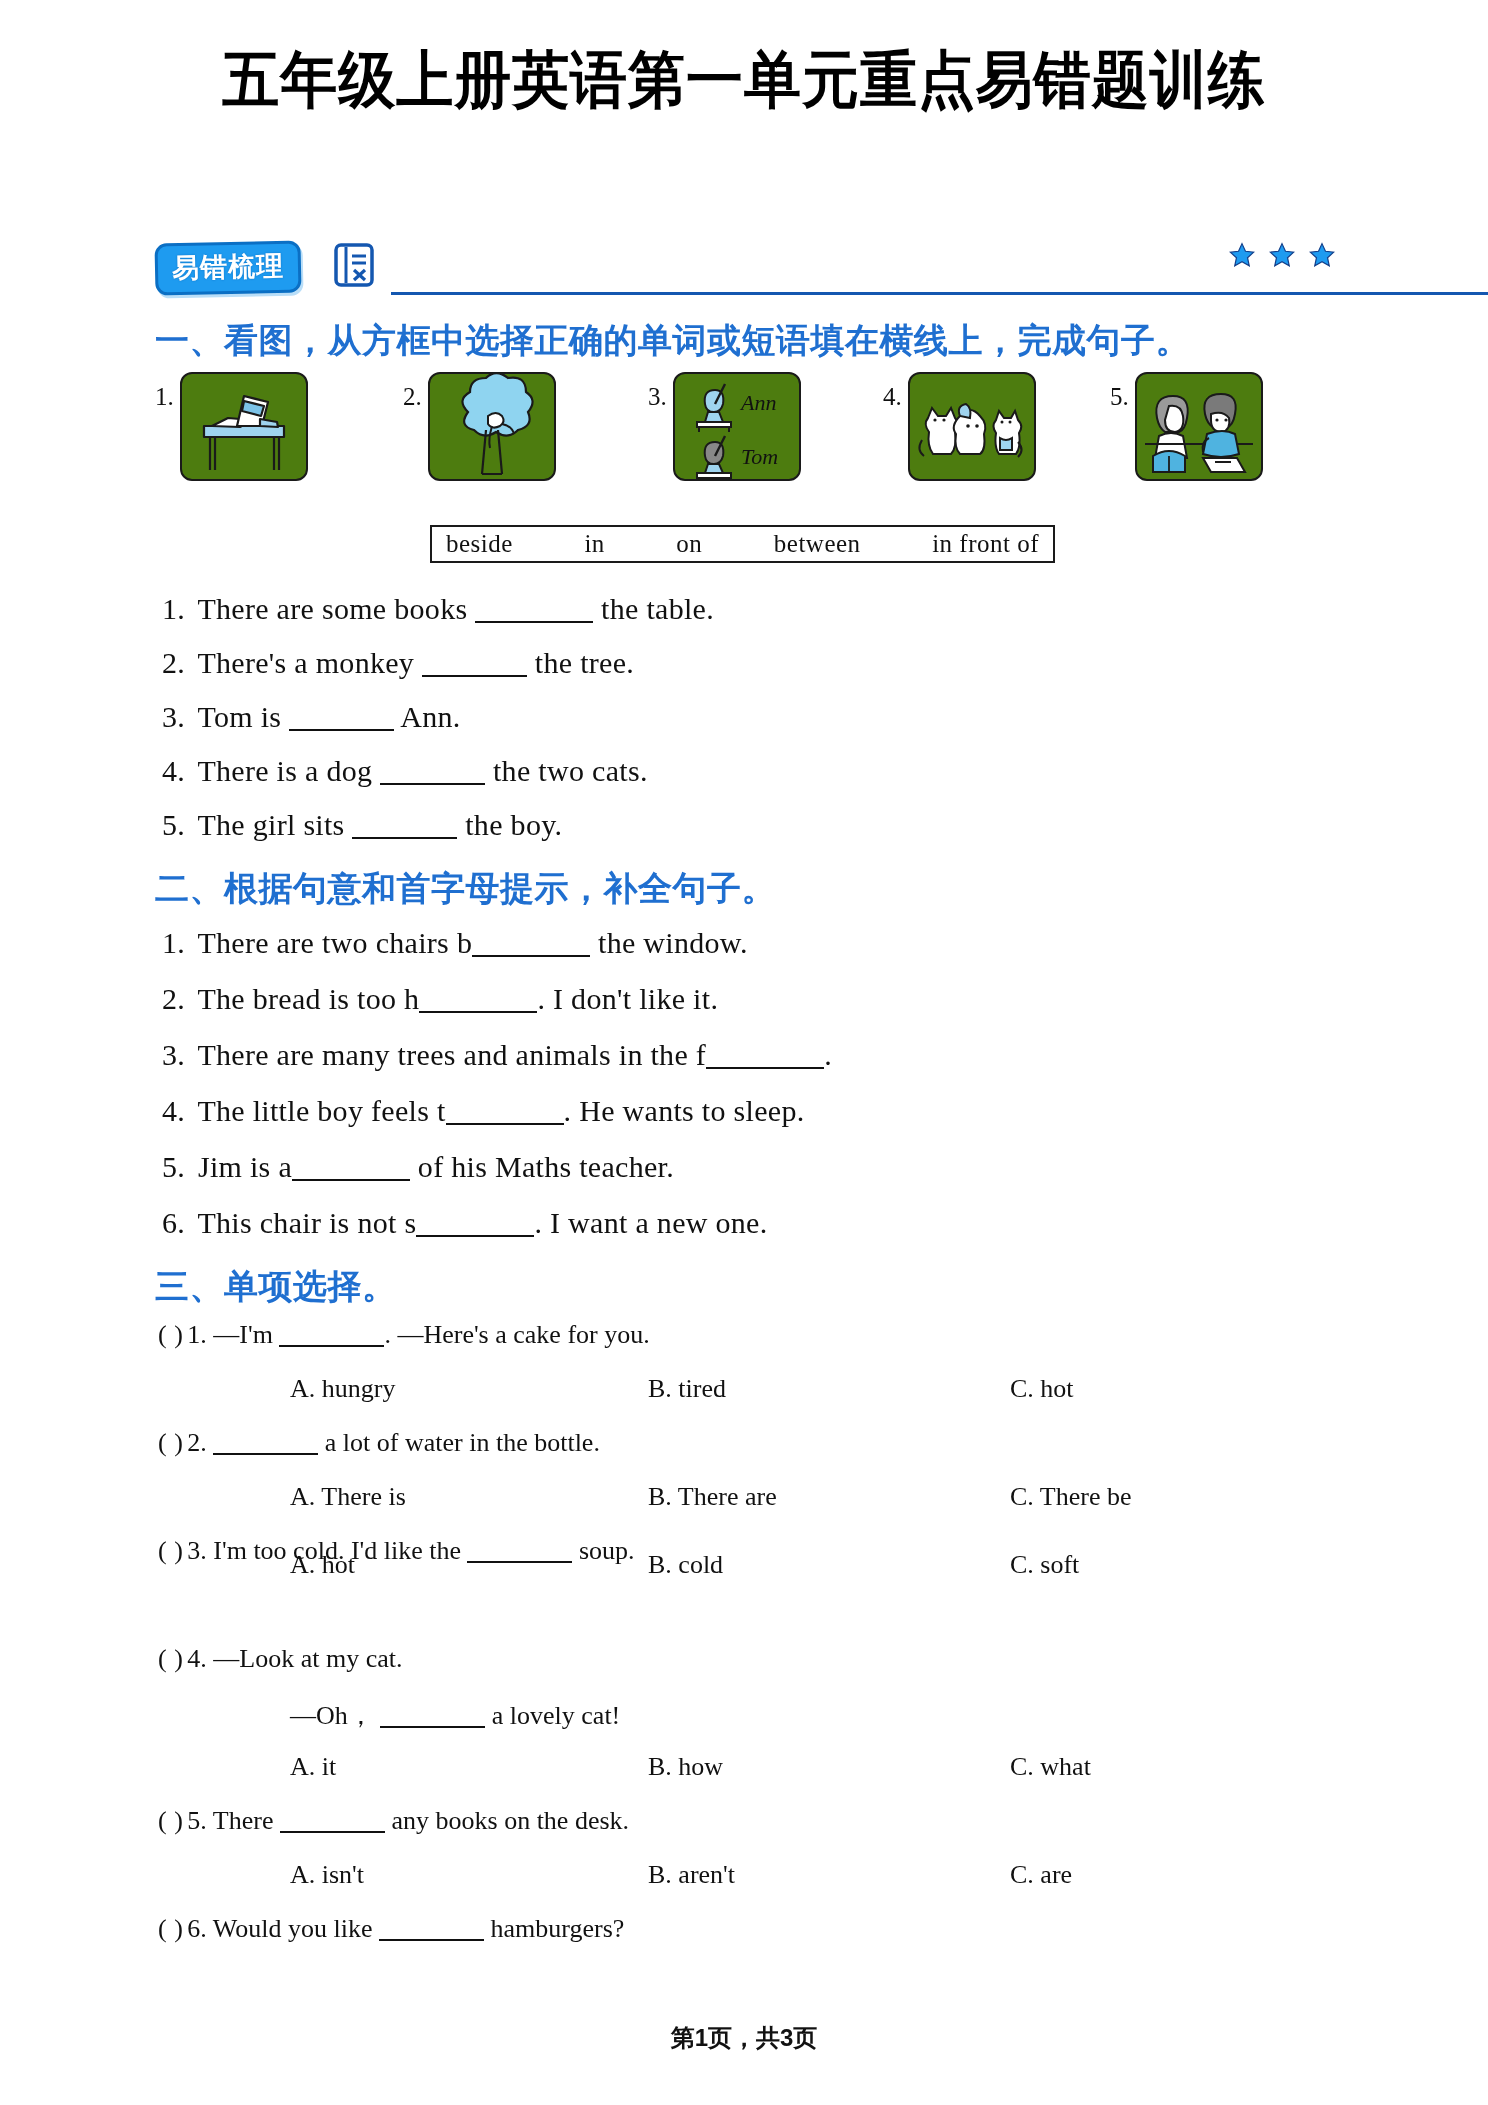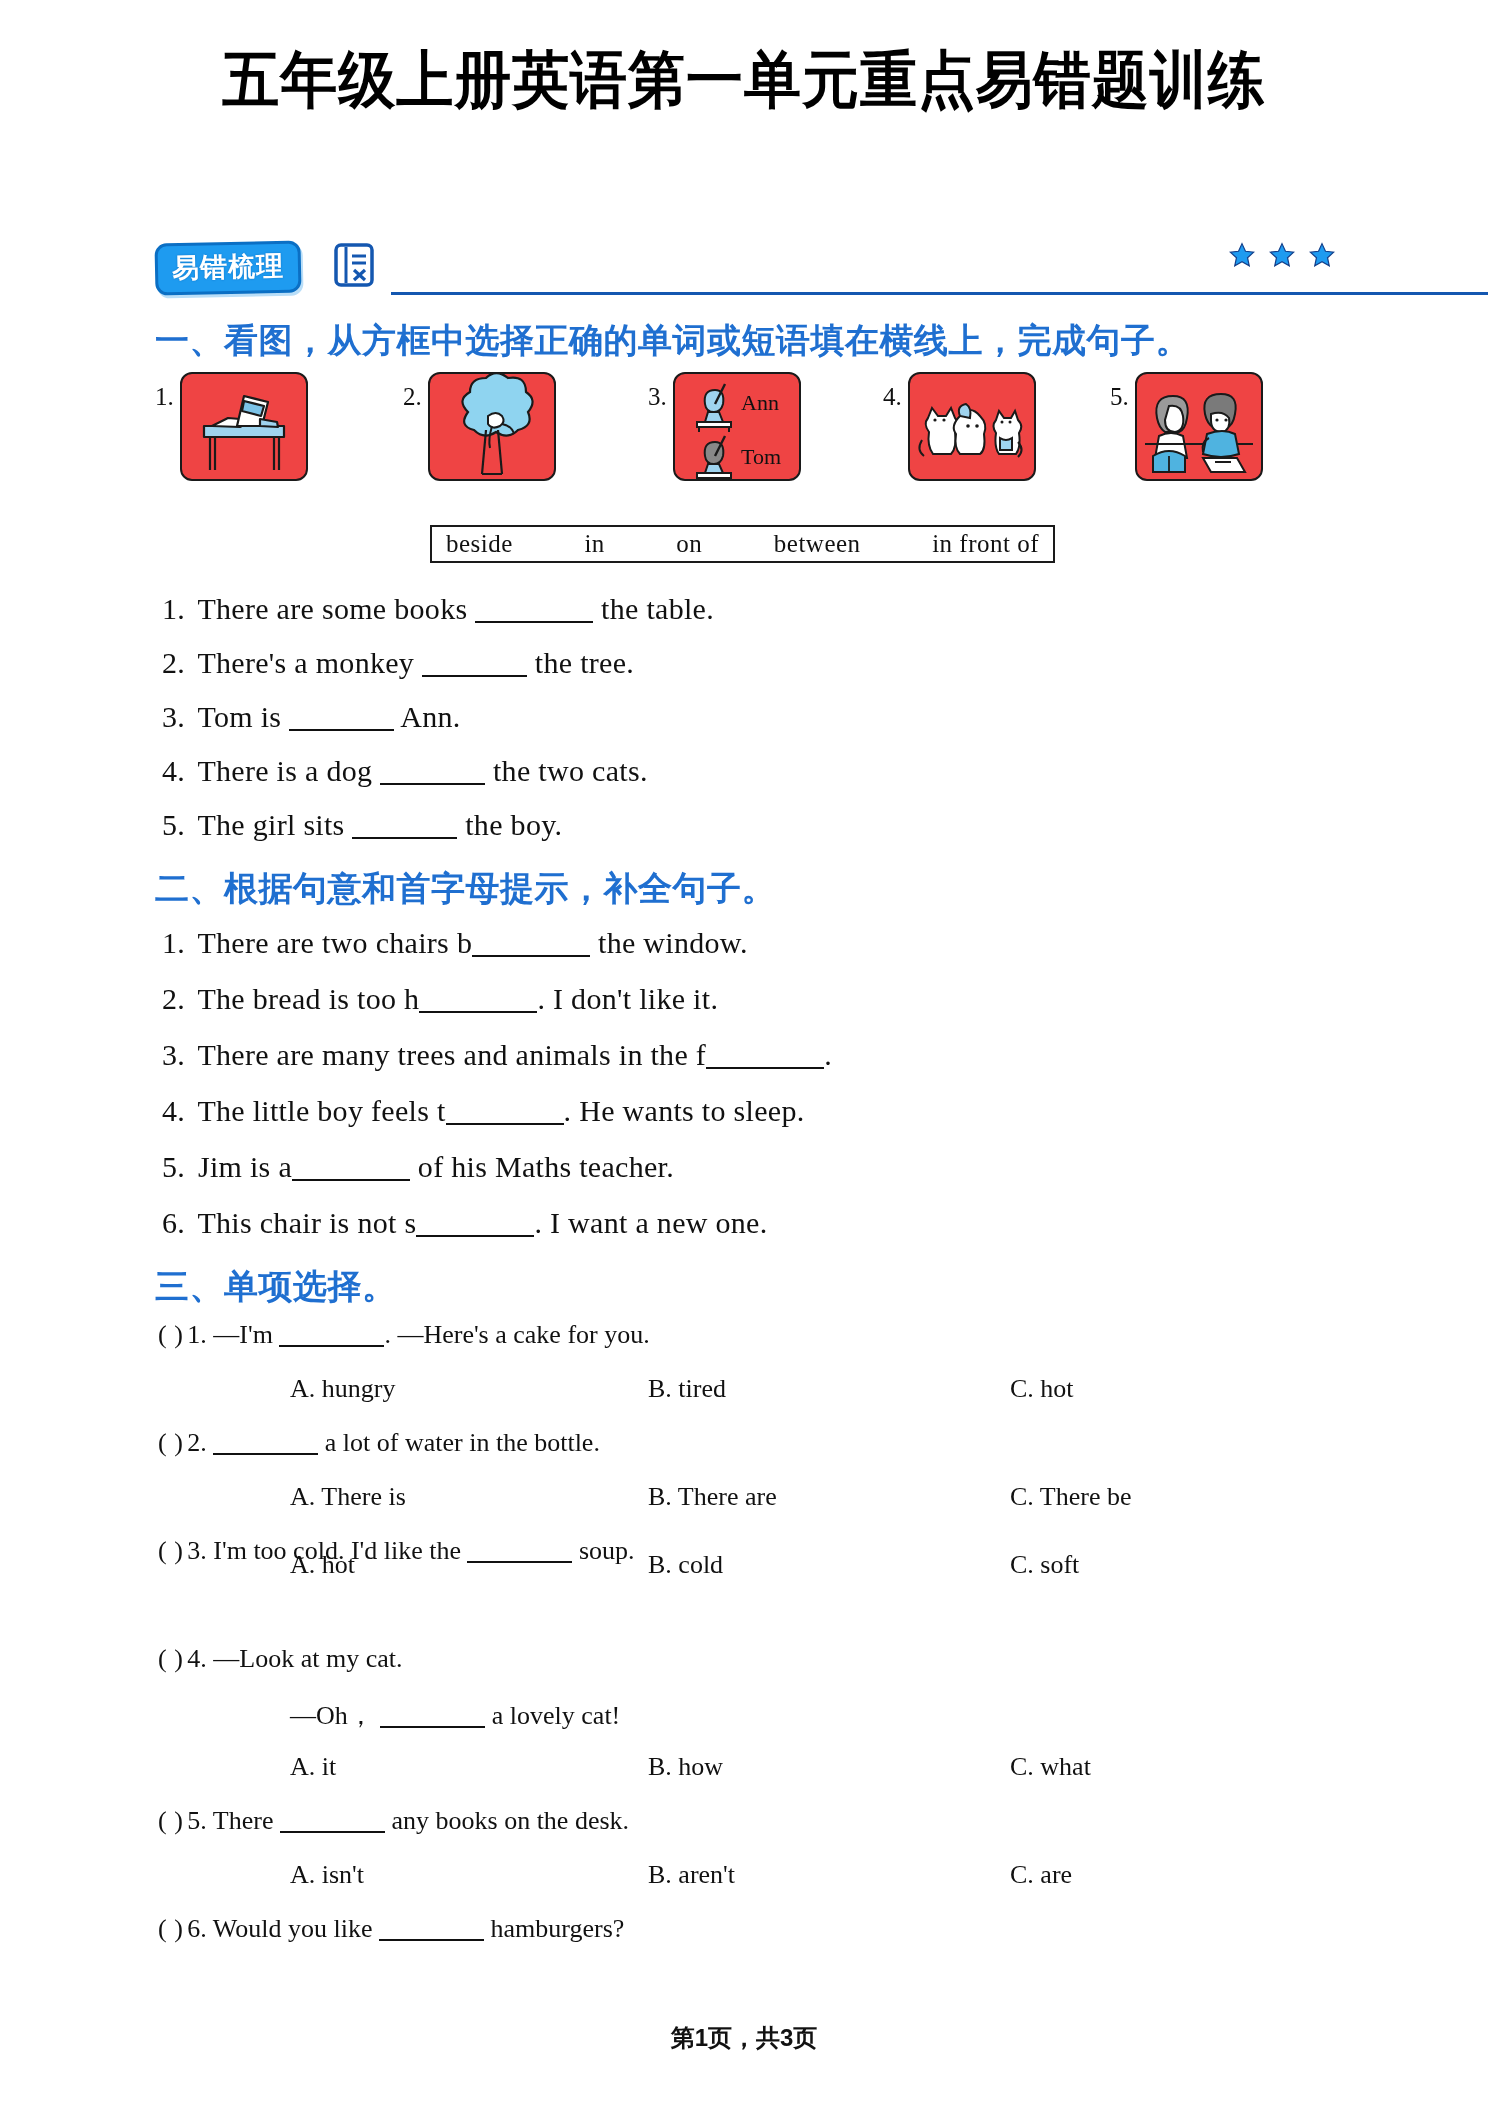--- a/index.html
+++ b/index.html
@@ -70,21 +70,21 @@
   
   .pic-row{position:absolute;left:155px;top:372px;width:1180px;height:120px;}
   .pic-item{position:absolute;top:0;display:flex;align-items:flex-start;}
   .pic-num{
     font-size:25px;color:#111;margin-right:6px;line-height:1;
     padding-top:12px;
   }
   .pic-box{
     width:124px;height:105px;
     border:2.5px solid #1a1a1a;border-radius:12px;
-    background:#ef4444;position:relative;overflow:hidden;
+    background:#4d7c0f;position:relative;overflow:hidden;font-style:italic;
   }
 
   
   .wordbank{
     position:absolute;left:430px;top:525px;
     width:625px;height:38px;
     border:2px solid #1a1a1a;
     background:#fff;
     display:flex;align-items:center;
     justify-content:space-between;

